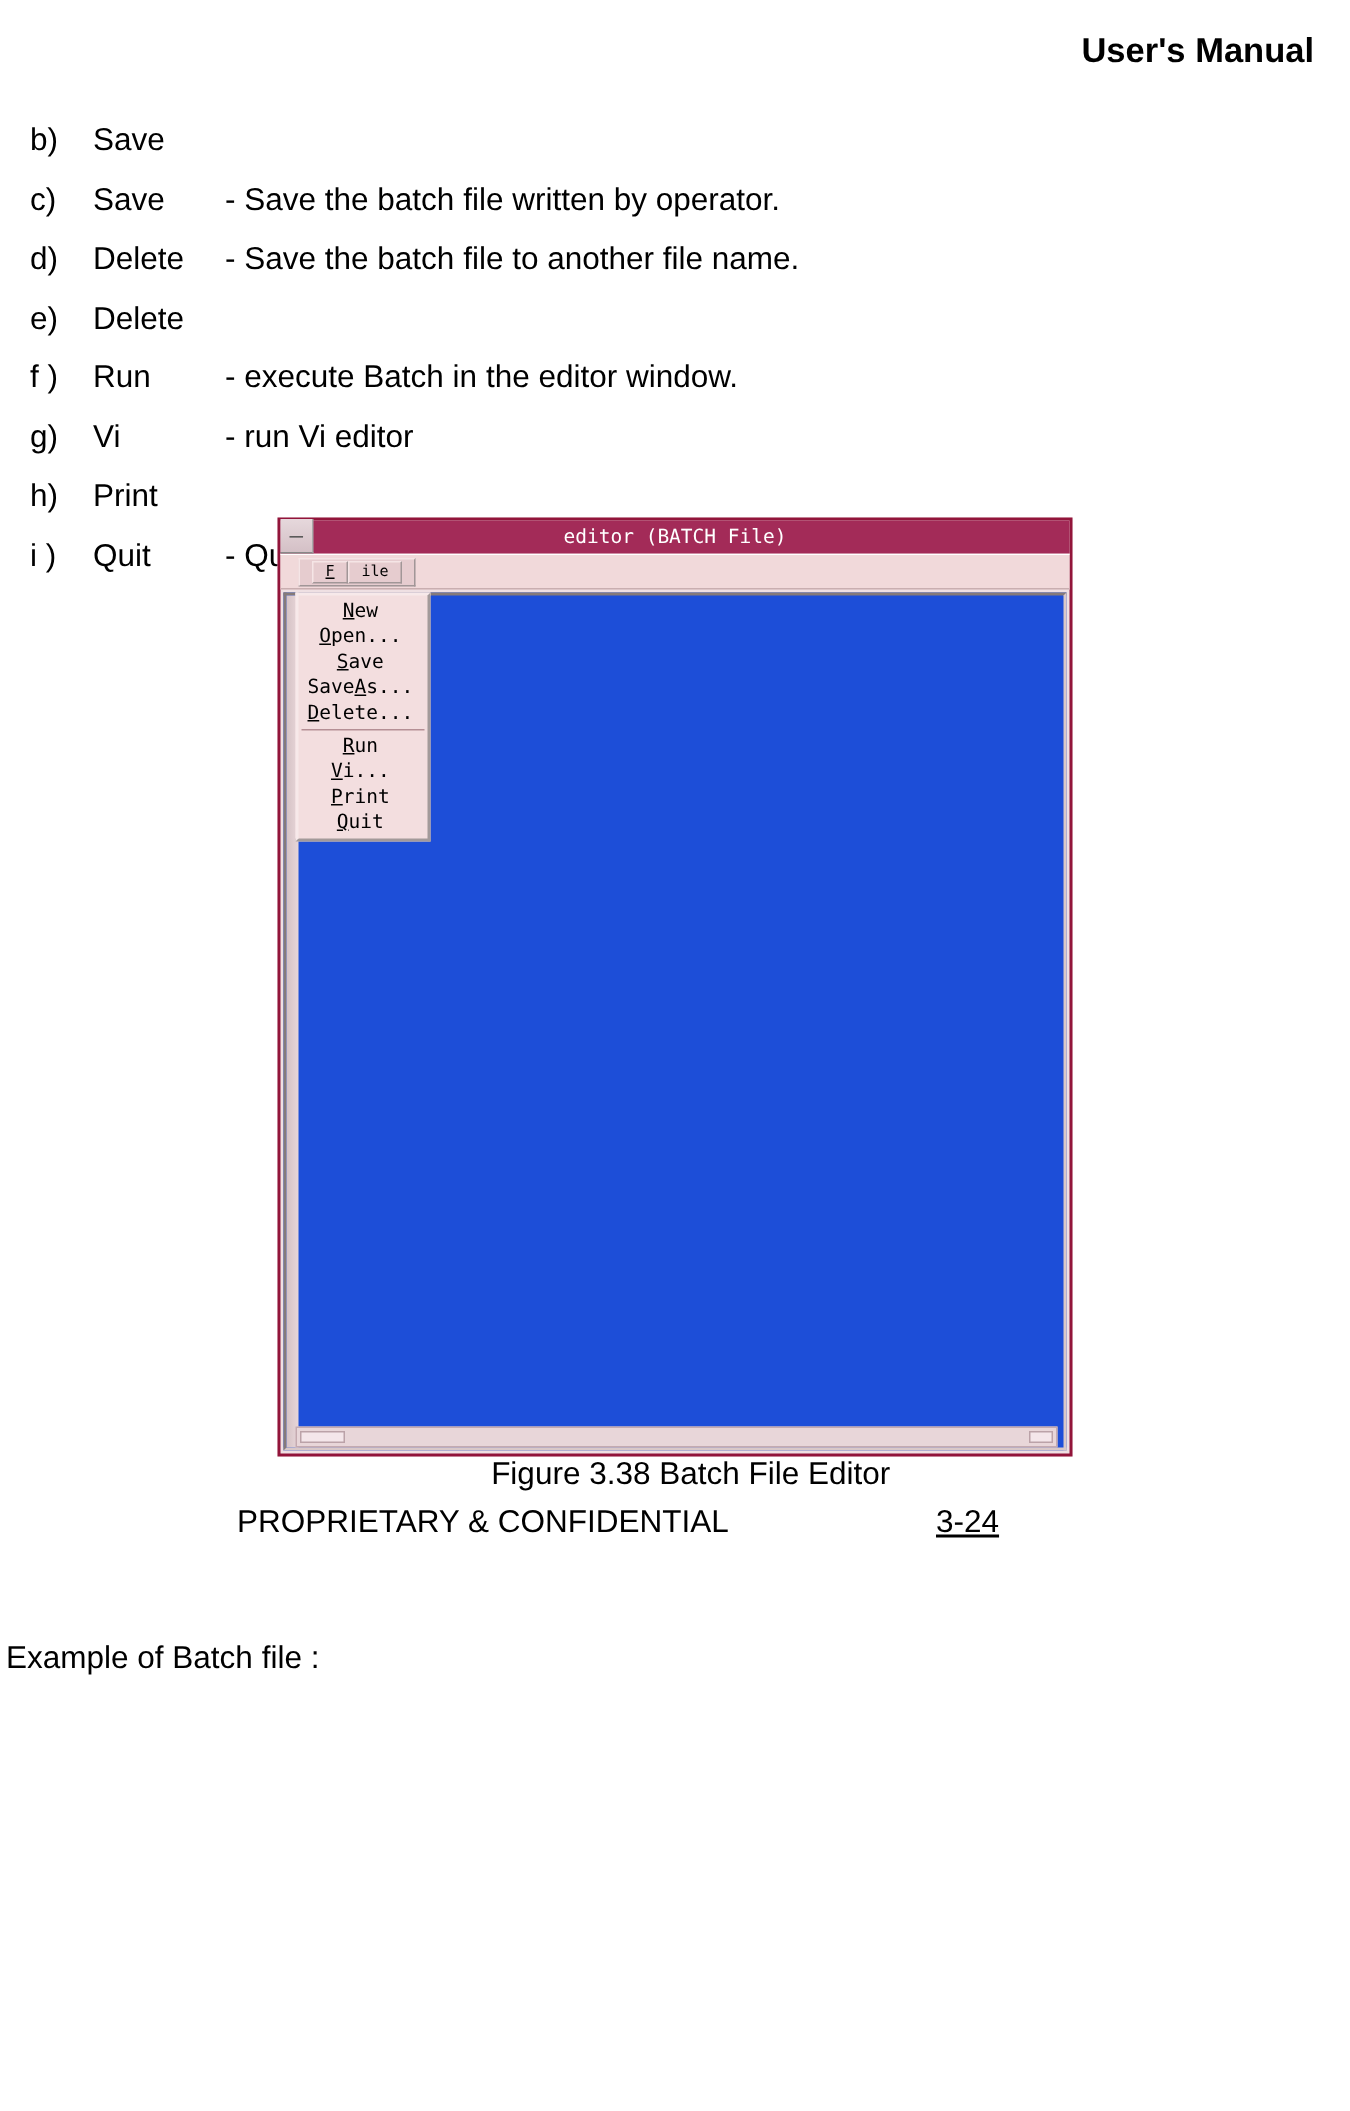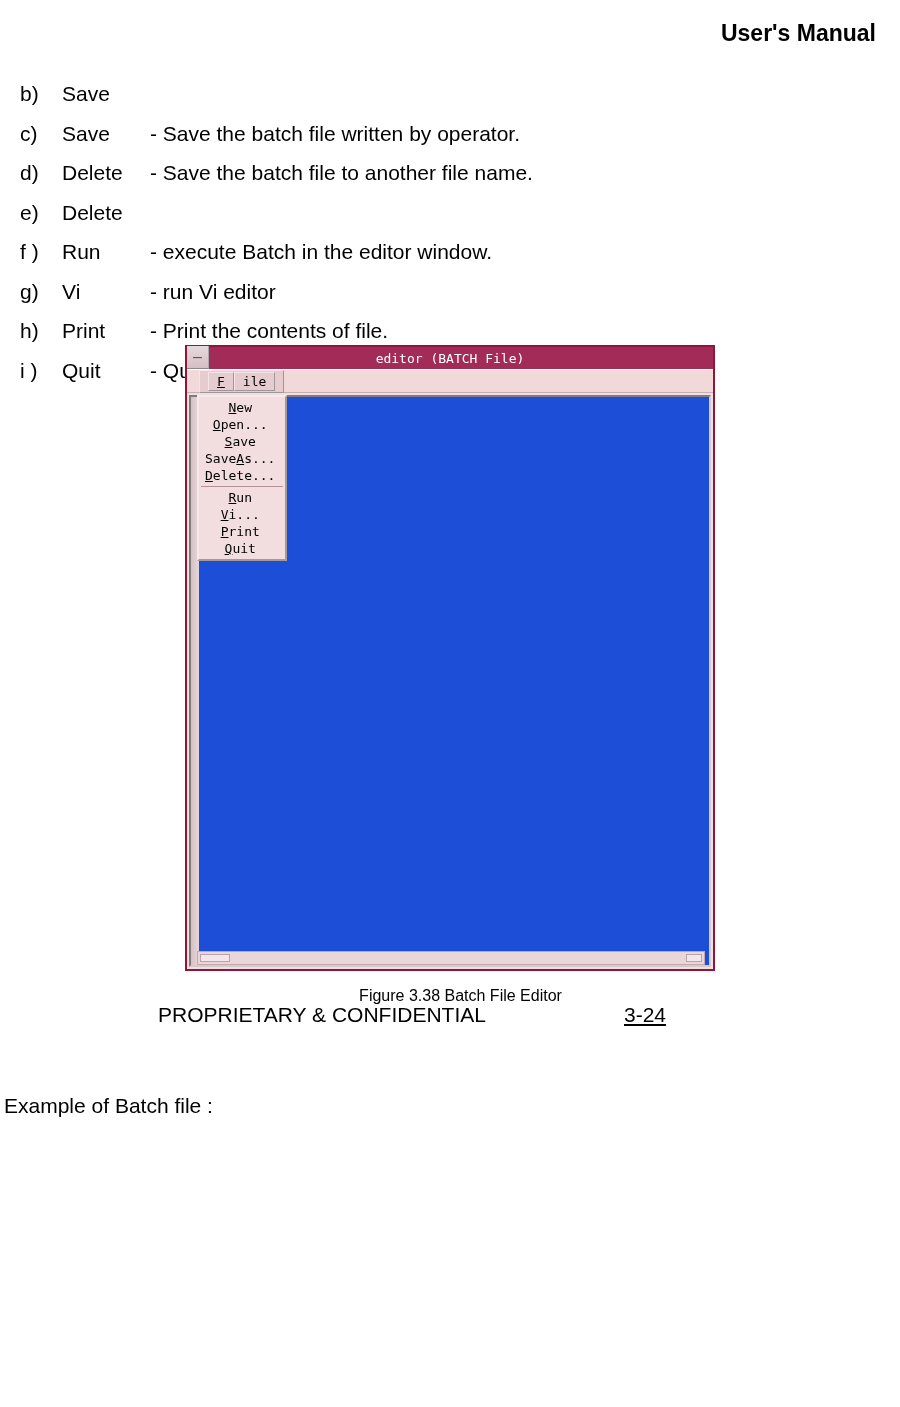--- a/index.html
+++ b/index.html
@@ -12,33 +12,33 @@
   .row { display: flex; margin-bottom: 8px; font-size: 21px; line-height: 1.5; }
   .col-letter { width: 42px; }
   .col-cmd    { width: 88px; }
   .col-desc   { flex: 1; }
 
   .figure-wrap { position: absolute; top: 345px; left: 0; width: 900px; text-align: center; }
   .window-frame { margin: 0 auto; border: 2px solid #92143a; width: 530px; background: #efe0e3; }
   .titlebar { position: relative; height: 22px; background: #a32b58; color: #fff; font-family: "DejaVu Sans Mono", Menlo, monospace; font-size: 13px; display: flex; align-items: center; justify-content: center; }
   .sysbtn { position: absolute; left: 0; top: -1px; width: 22px; height: 23px; background: linear-gradient(#e6d8dc,#d4c0c6); border-right: 1px solid #aaa; border-bottom: 1px solid #888; display:flex; align-items:center; justify-content:center; color:#555; font-size:15px; line-height:1; }
   .menubar { height: 24px; background: #f1d9da; border-top: 1px solid #fff; border-bottom: 1px solid #c9aeb0; display: flex; align-items: center; padding-left: 12px; }
-  .menubar span { display:inline-block; background: #e6cccf; border: 1px outset #f5e5e6; padding: 1px 8px; font-family: "DejaVu Sans Mono", Menlo, monospace; font-size: 13px; }
+  .menubar span { display:inline-block; background: #e6cccf; border: 1px outset #f5e5e6; padding: 1px 8px; font-family: "DejaVu Sans Mono", Menlo, monospace; font-size: 10px; }
   .u { text-decoration: underline; }
   .client { position: relative; background: #1d4ed8; border: 2px inset #d9c8c8; margin: 2px; min-height: 572px; }
   .scroll-left { position: absolute; left: 0; top: 0; bottom: 0; width: 8px; background: linear-gradient(90deg,#d5c2c5,#e8d6d9); }
   .scroll-bottom { position: absolute; left: 6px; right: 4px; bottom: 0; height: 14px; background: #e8d6d9; border: 1px solid #c4aab0; }
   .scroll-bottom::before { content:""; position:absolute; left:2px; top:2px; bottom:2px; width: 28px; background:#f4e6ea; border:1px solid #bba2a8; }
   .scroll-bottom::after  { content:""; position:absolute; right:2px; top:2px; bottom:2px; width: 14px; background:#f4e6ea; border:1px solid #bba2a8; }
 
   .dropdown { position: absolute; left: 6px; top: -2px; background: #f3dedf; border: 2px outset #f7e9ea; padding: 2px; font-family: "DejaVu Sans Mono", Menlo, monospace; font-size: 13px; }
   .dropdown .mi { padding: 1px 8px 1px 4px; white-space: nowrap; }
   .dropdown .sep { border-top: 1px solid #b58f95; margin: 2px 0; }
 
-  .caption { margin-top: 16px; font-size: 16px; padding-left: 21px; }
+  .caption { margin-top: 0; font-size: 21px; padding-left: 21px; }
 
   .example-heading { position: absolute; top: 1070px; left: 4px; font-size: 21px; margin-top: 24px; }
 
   .footer { position: absolute; bottom: 44px; left: 0; width: 900px; font-size: 21px; }
   .footer-left { position: absolute; left: 158px; }
   .footer-right { position: absolute; left: 624px; text-decoration: underline; }
 </style>
 </head>
 <body>
 
@@ -71,21 +71,20 @@
       <div class="col-desc">- execute Batch in the editor window.</div>
     </div>
     <div class="row">
       <div class="col-letter">g)</div>
       <div class="col-cmd">Vi</div>
       <div class="col-desc">- run Vi editor</div>
     </div>
     <div class="row">
       <div class="col-letter">h)</div>
       <div class="col-cmd">Print</div>
-      <div class="col-desc">- Print the contents of file.</div>
     </div>
     <div class="row">
       <div class="col-letter">i )</div>
       <div class="col-cmd">Quit</div>
       <div class="col-desc">- Quit Batch File Editor.</div>
     </div>
   </div>
 
   <div class="figure-wrap">
     <div class="window-frame">

